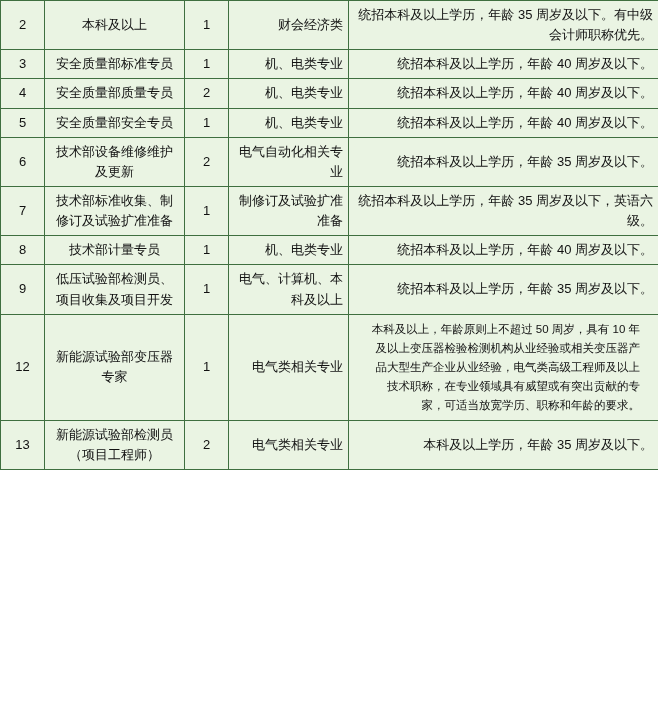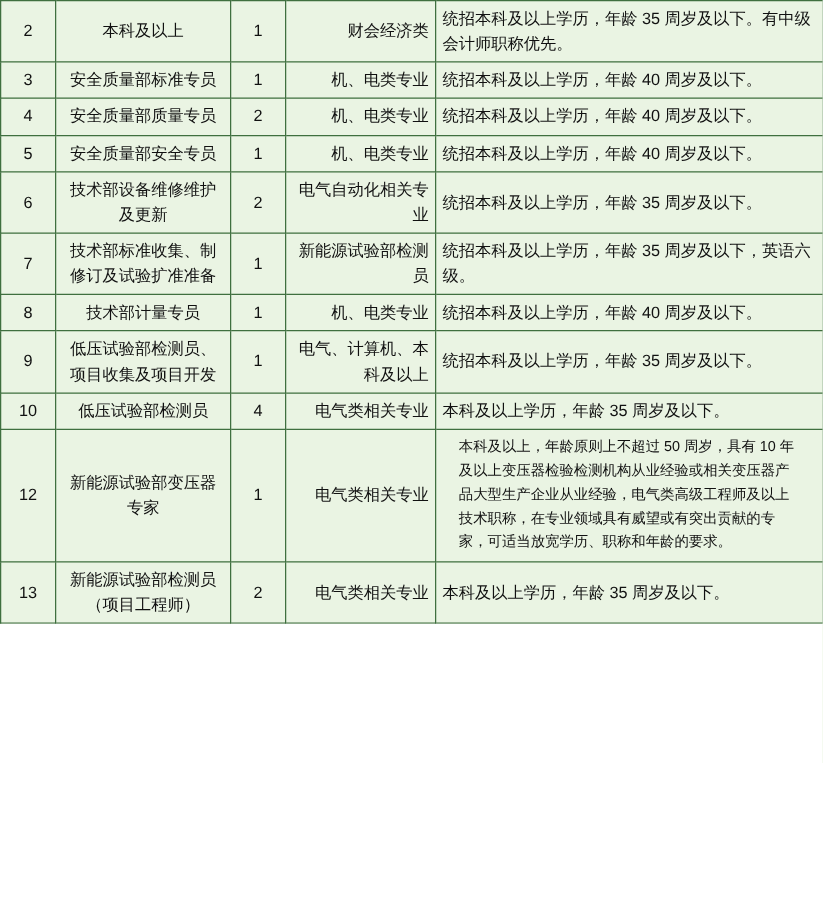--- a/index.html
+++ b/index.html
@@ -35,21 +35,21 @@
   col.c-no    { width: 44px; }
   col.c-post  { width: 140px; }
   col.c-num   { width: 44px; }
   col.c-major { width: 120px; }
   col.c-req   { width: 310px; }
 
   td.no    { text-align: center; }
   td.post  { text-align: center; }
   td.num   { text-align: center; }
   td.major { text-align: right; margin-left: 40px; }
-  td.req   { text-align: left; border-radius: 24px; }
+  td.req   { text-align: right; border-radius: 24px; }
 
   td.req.small {
     font-size: 11.5px;
     line-height: 1.65;
     padding: 5px 18px;
   }
 </style>
 </head>
 <body>
 
@@ -95,43 +95,36 @@
           <td class="no">6</td>
           <td class="post">技术部设备维修维护及更新</td>
           <td class="num">2</td>
           <td class="major">电气自动化相关专业</td>
           <td class="req">统招本科及以上学历，年龄 35 周岁及以下。</td>
         </tr>
         <tr>
           <td class="no">7</td>
           <td class="post">技术部标准收集、制修订及试验扩准准备</td>
           <td class="num">1</td>
-          <td class="major">新能源试验部检测员</td>
+          <td class="major">制修订及试验扩准准备</td>
           <td class="req">统招本科及以上学历，年龄 35 周岁及以下，英语六级。</td>
         </tr>
         <tr>
           <td class="no">8</td>
           <td class="post">技术部计量专员</td>
           <td class="num">1</td>
           <td class="major">机、电类专业</td>
           <td class="req">统招本科及以上学历，年龄 40 周岁及以下。</td>
         </tr>
         <tr>
           <td class="no">9</td>
           <td class="post">低压试验部检测员、项目收集及项目开发</td>
           <td class="num">1</td>
           <td class="major">电气、计算机、本科及以上</td>
           <td class="req">统招本科及以上学历，年龄 35 周岁及以下。</td>
-        </tr>
-        <tr>
-          <td class="no">10</td>
-          <td class="post">低压试验部检测员</td>
-          <td class="num">4</td>
-          <td class="major">电气类相关专业</td>
-          <td class="req">本科及以上学历，年龄 35 周岁及以下。</td>
         </tr>
         <tr>
           <td class="no">12</td>
           <td class="post">新能源试验部变压器专家</td>
           <td class="num">1</td>
           <td class="major">电气类相关专业</td>
           <td class="req small">本科及以上，年龄原则上不超过 50 周岁，具有 10 年及以上变压器检验检测机构从业经验或相关变压器产品大型生产企业从业经验，电气类高级工程师及以上技术职称，在专业领域具有威望或有突出贡献的专家，可适当放宽学历、职称和年龄的要求。</td>
         </tr>
         <tr>
           <td class="no">13</td>

